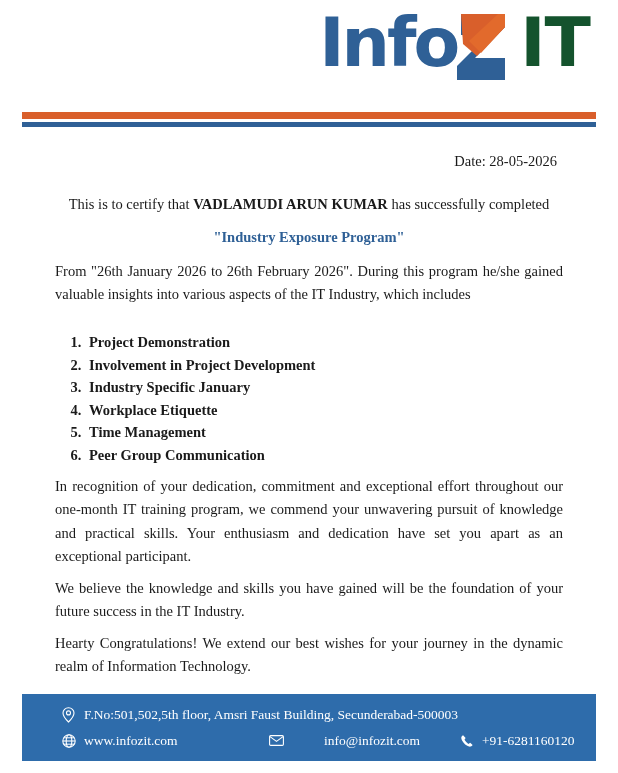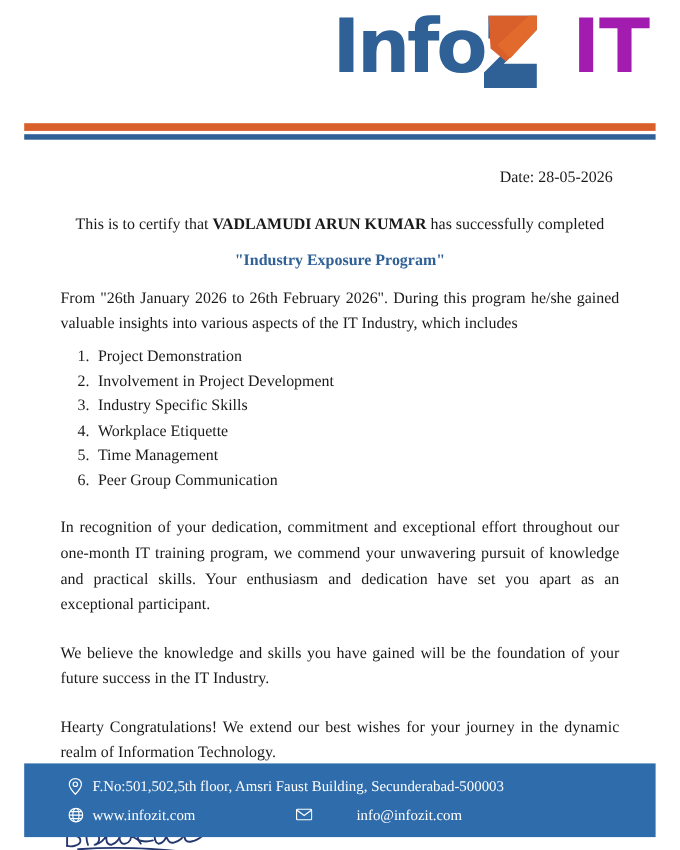--- a/index.html
+++ b/index.html
@@ -37,21 +37,21 @@
     line-height:0.92;
     letter-spacing:-3px;
   }
   .logo-info{color:#2f6096;}
   .logo-z-wrap{
     position:relative;
     width:52px;height:66px;
     margin-left:-2px;margin-right:10px;
   }
   .logo-z-wrap svg{position:absolute;top:2px;left:0;}
-  .logo-it{color:#a21caf;letter-spacing:-1px;margin-left:20px;}
+  .logo-it{color:#14532d;letter-spacing:-1px;margin-left:3px;}
   .logo-bottom{
     display:flex;
     align-items:center;
     margin-top:-2px;
   }
   .logo-rule{
     width:148px;height:4px;
     background:#2f6096;
     margin-right:12px;
     margin-top:2px;
@@ -91,26 +91,27 @@
     font-weight:bold;
     color:#2f6096;
     margin-top:16px;
   }
   .para{
     font-size:14.5px;
     line-height:1.62;
     text-align:justify;
     margin-top:14px;
   }
-  .para.gap{margin-top:20px;}
+  .para.gap{margin-top:8px;}
   ol.skills{
-    margin:6px 0 0 0;
+    margin:24px 0 0 0;
     padding-left:30px;
     font-size:14.5px;
     line-height:1.56;
+    font-weight:bold;
   }
   ol.skills li{padding-left:4px;}
 
   
   .best-wishes{font-size:14.5px;margin-top:22px;}
   .sign-area{margin-top:10px;height:34px;}
 
   
   .footer{
     position:absolute;
@@ -168,21 +169,21 @@
       <span>This is to certify that </span><b>VADLAMUDI ARUN KUMAR</b><span> has successfully completed</span>
     </div>
 
     <div class="program-title">"Industry Exposure Program"</div>
 
     <div class="para">From "26th January 2026 to 26th February 2026". During this program he/she gained valuable insights into various aspects of the IT Industry, which includes</div>
 
     <ol class="skills">
       <li>Project Demonstration</li>
       <li>Involvement in Project Development</li>
-      <li>Industry Specific Skills</li>
+      <li>Industry Specific January</li>
       <li>Workplace Etiquette</li>
       <li>Time Management</li>
       <li>Peer Group Communication</li>
     </ol>
 
     <div class="para gap">In recognition of your dedication, commitment and exceptional effort throughout our one-month IT training program, we commend your unwavering pursuit of knowledge and practical skills. Your enthusiasm and dedication have set you apart as an exceptional participant.</div>
     <div class="para gap">We believe the knowledge and skills you have gained will be the foundation of your future success in the IT Industry.</div>
     <div class="para gap">Hearty Congratulations! We extend our best wishes for your journey in the dynamic realm of Information Technology.</div>
 
     <div class="best-wishes">Best Wishes</div>
@@ -233,16 +234,24 @@
       </div>
       <div class="foot-item w-mail">
         <span class="ic">
           <svg width="15" height="11" viewBox="0 0 15 11" xmlns="http://www.w3.org/2000/svg">
             <rect x="0.6" y="0.6" width="13.8" height="9.8" rx="1.1" fill="none" stroke="#ffffff" stroke-width="1.1"></rect>
             <path d="M1 1.6 L7.5 6.4 L14 1.6" fill="none" stroke="#ffffff" stroke-width="1.1"></path>
           </svg>
         </span>
         <span>info@infozit.com</span>
       </div>
+      <div class="foot-item">
+        <span class="ic">
+          <svg width="14" height="14" viewBox="0 0 14 14" xmlns="http://www.w3.org/2000/svg">
+            <path d="M3.1 1.2 C1.9 1.9 1.1 3.1 1.3 4.3 C1.8 7.6 5.6 11.7 9.1 12.6 C10.4 12.9 11.8 12.2 12.6 11.1 L10.2 8.8 L8.4 9.9 C7 9.1 5.2 7.2 4.5 5.8 L5.6 4 Z" fill="#ffffff"></path>
+          </svg>
+        </span>
+        <span>+91-6281160120</span>
+      </div>
     </div>
   </div>
 
 </div>
 
 </body></html>

